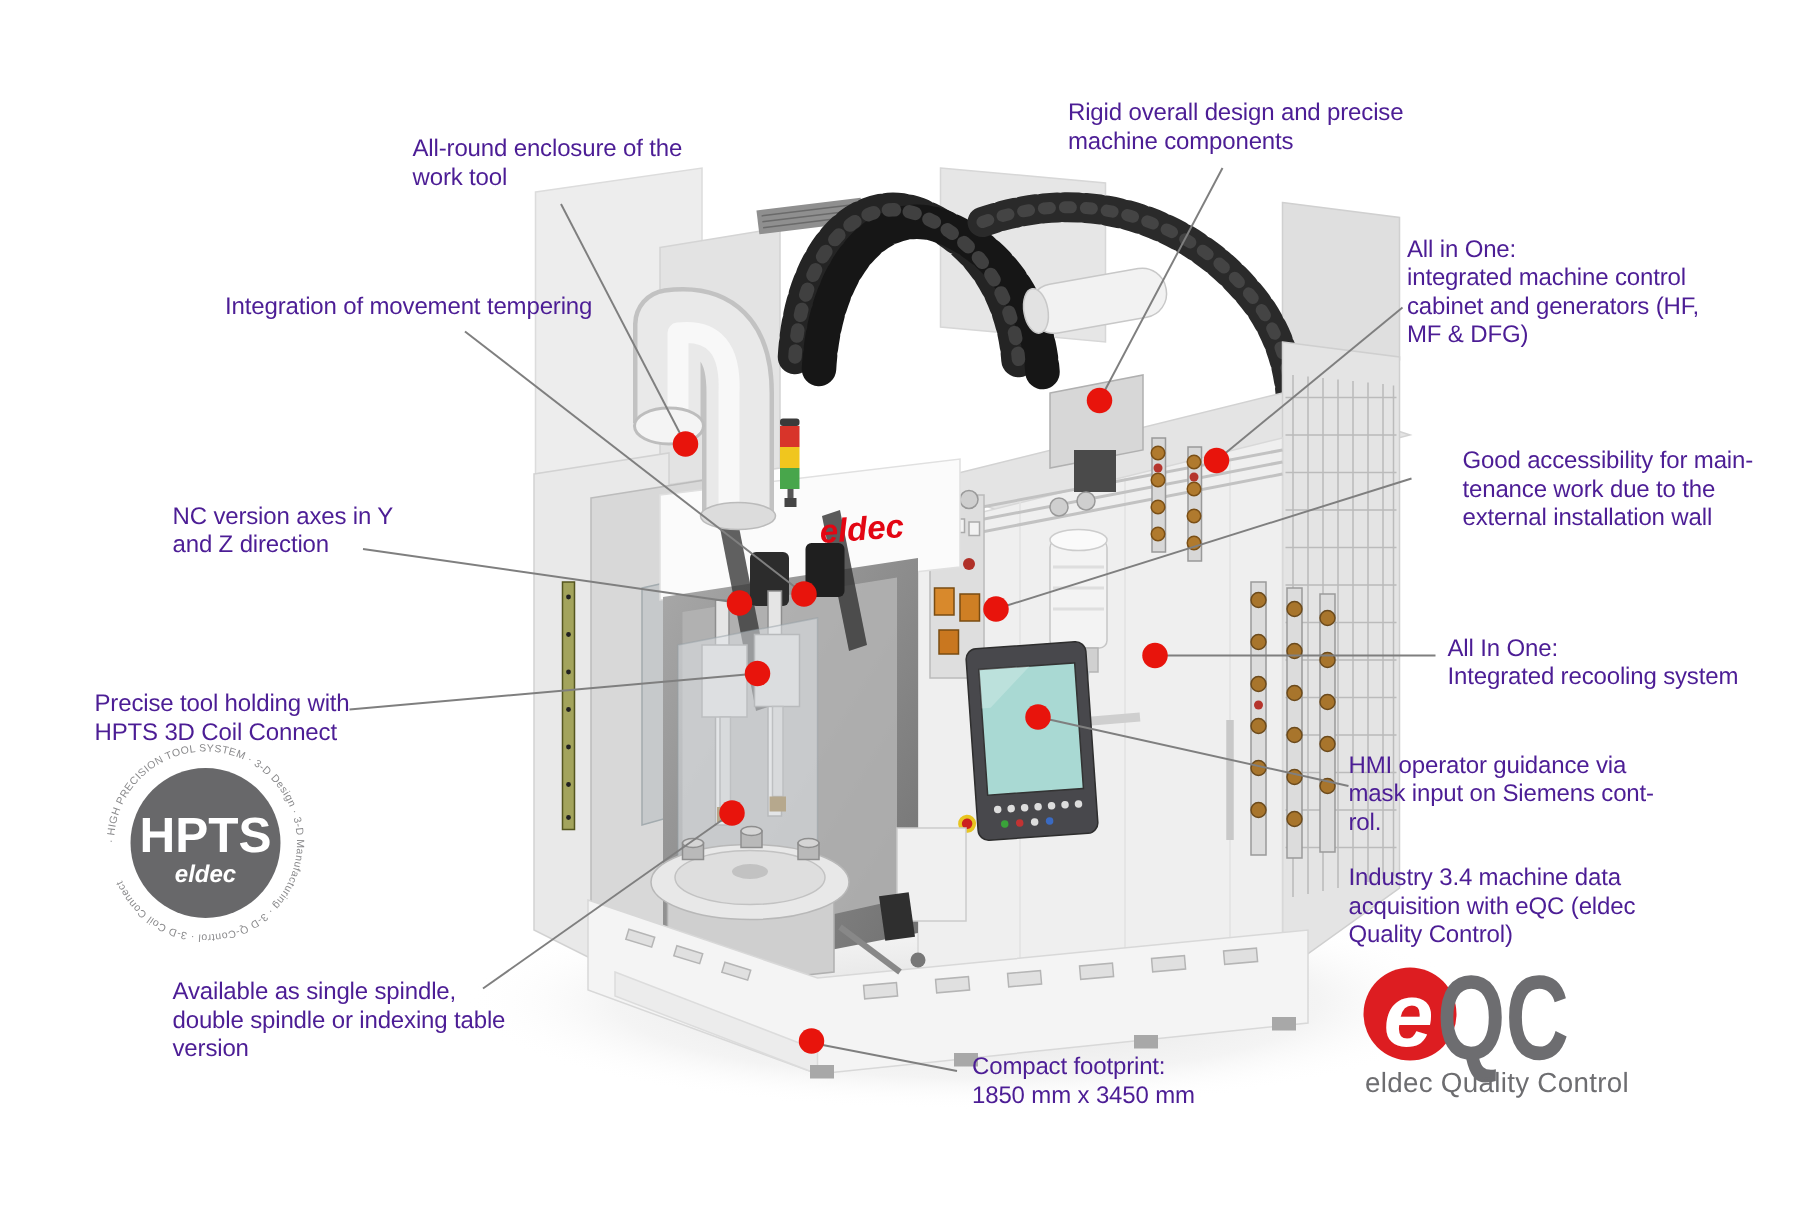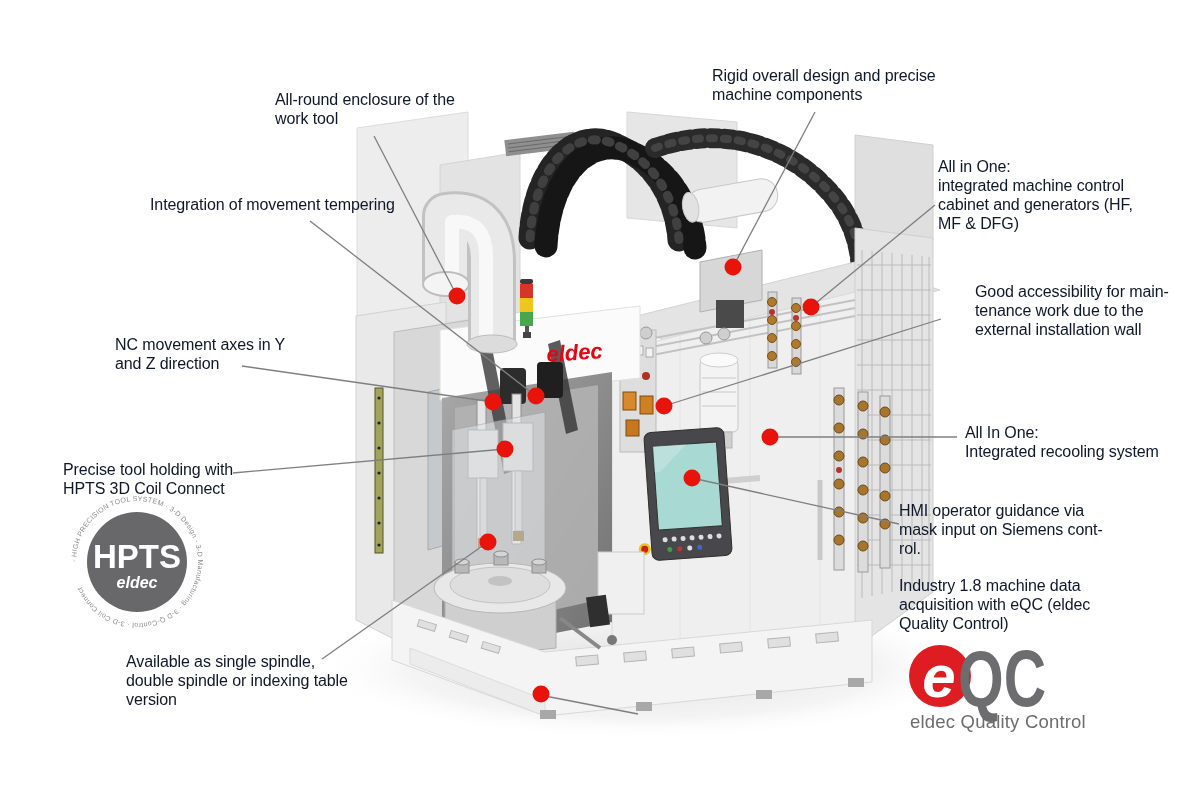--- a/index.html
+++ b/index.html
@@ -4,33 +4,33 @@
 <style>
   html,body{margin:0;padding:0;background:#ffffff;}
   .stage{
     position:relative;width:1200px;height:809px;overflow:hidden;background:#ffffff;
     font-family:"Liberation Sans","DejaVu Sans",sans-serif;
   }
   .stage svg{display:block;}
   .machine-svg{position:absolute;left:0;top:0;}
   .callout{
     position:absolute;white-space:pre-line;font-size:16px;line-height:19px;
-    color:#0f172a;letter-spacing:-0.1px;
+    color:#4c1d95;letter-spacing:-0.1px;
   }
   .c1{left:275px;top:90px;width:200px}
   .c2{left:712px;top:66px;width:250px}
   .c3{left:938px;top:157px;width:210px}
-  .c4{left:975px;top:282px;width:200px}
+  .c4{left:975px;top:298px;width:200px}
   .c5{left:965px;top:423px;width:210px}
   .c6{left:899px;top:501px;width:210px}
   .c7{left:899px;top:576px;width:210px}
   .c8{left:150px;top:195px;width:260px}
   .c9{left:115px;top:335px;width:190px}
   .c10{left:63px;top:460px;width:190px}
-  .c11{left:126px;top:652px;width:240px}
+  .c11{left:115px;top:652px;width:240px}
   .c12{left:648px;top:702px;width:190px}
   .badge-svg{position:absolute;left:67px;top:492px;}
   .eqc-svg{position:absolute;left:898px;top:636px;}
   svg text{font-family:"Liberation Sans","DejaVu Sans",sans-serif;}
 </style>
 </head>
 <body>
 
 <div class="stage">
 
@@ -322,31 +322,33 @@
 cabinet and generators (HF,
 MF &amp; DFG)</div>
   <div class="callout c4">Good accessibility for main-
 tenance work due to the
 external installation wall</div>
   <div class="callout c5">All In One:
 Integrated recooling system</div>
   <div class="callout c6">HMI operator guidance via
 mask input on Siemens cont-
 rol.</div>
-  <div class="callout c7">Industry 1.8 machine data
+  <div class="callout c7">Industry 3.4 machine data
 acquisition with eQC (eldec
 Quality Control)</div>
   <div class="callout c8">Integration of movement tempering</div>
-  <div class="callout c9">NC movement axes in Y
+  <div class="callout c9">NC version axes in Y
 and Z direction</div>
   <div class="callout c10">Precise tool holding with
 HPTS 3D Coil Connect</div>
   <div class="callout c11">Available as single spindle,
 double spindle or indexing table
 version</div>
+  <div class="callout c12">Compact footprint:
+1850 mm x 3450 mm</div>
 
   <svg class="badge-svg" width="140" height="140" viewBox="0 0 140 140">
     <defs>
       <path id="hptsRing" d="M 70,70 m -61,0 a 61,61 0 1,1 122,0 a 61,61 0 1,1 -122,0"></path>
     </defs>
     <circle cx="70" cy="70" r="50" fill="#68686a"></circle>
     <text font-size="7" fill="#8a8a8c" letter-spacing="0.3">
       <textPath href="#hptsRing">· HIGH PRECISION TOOL SYSTEM · 3-D Design · 3-D Manufacturing · 3-D Q-Control · 3-D Coil Connect </textPath>
     </text>
     <text x="70" y="76" text-anchor="middle" font-size="33" font-weight="bold" fill="#ffffff">HPTS</text>

